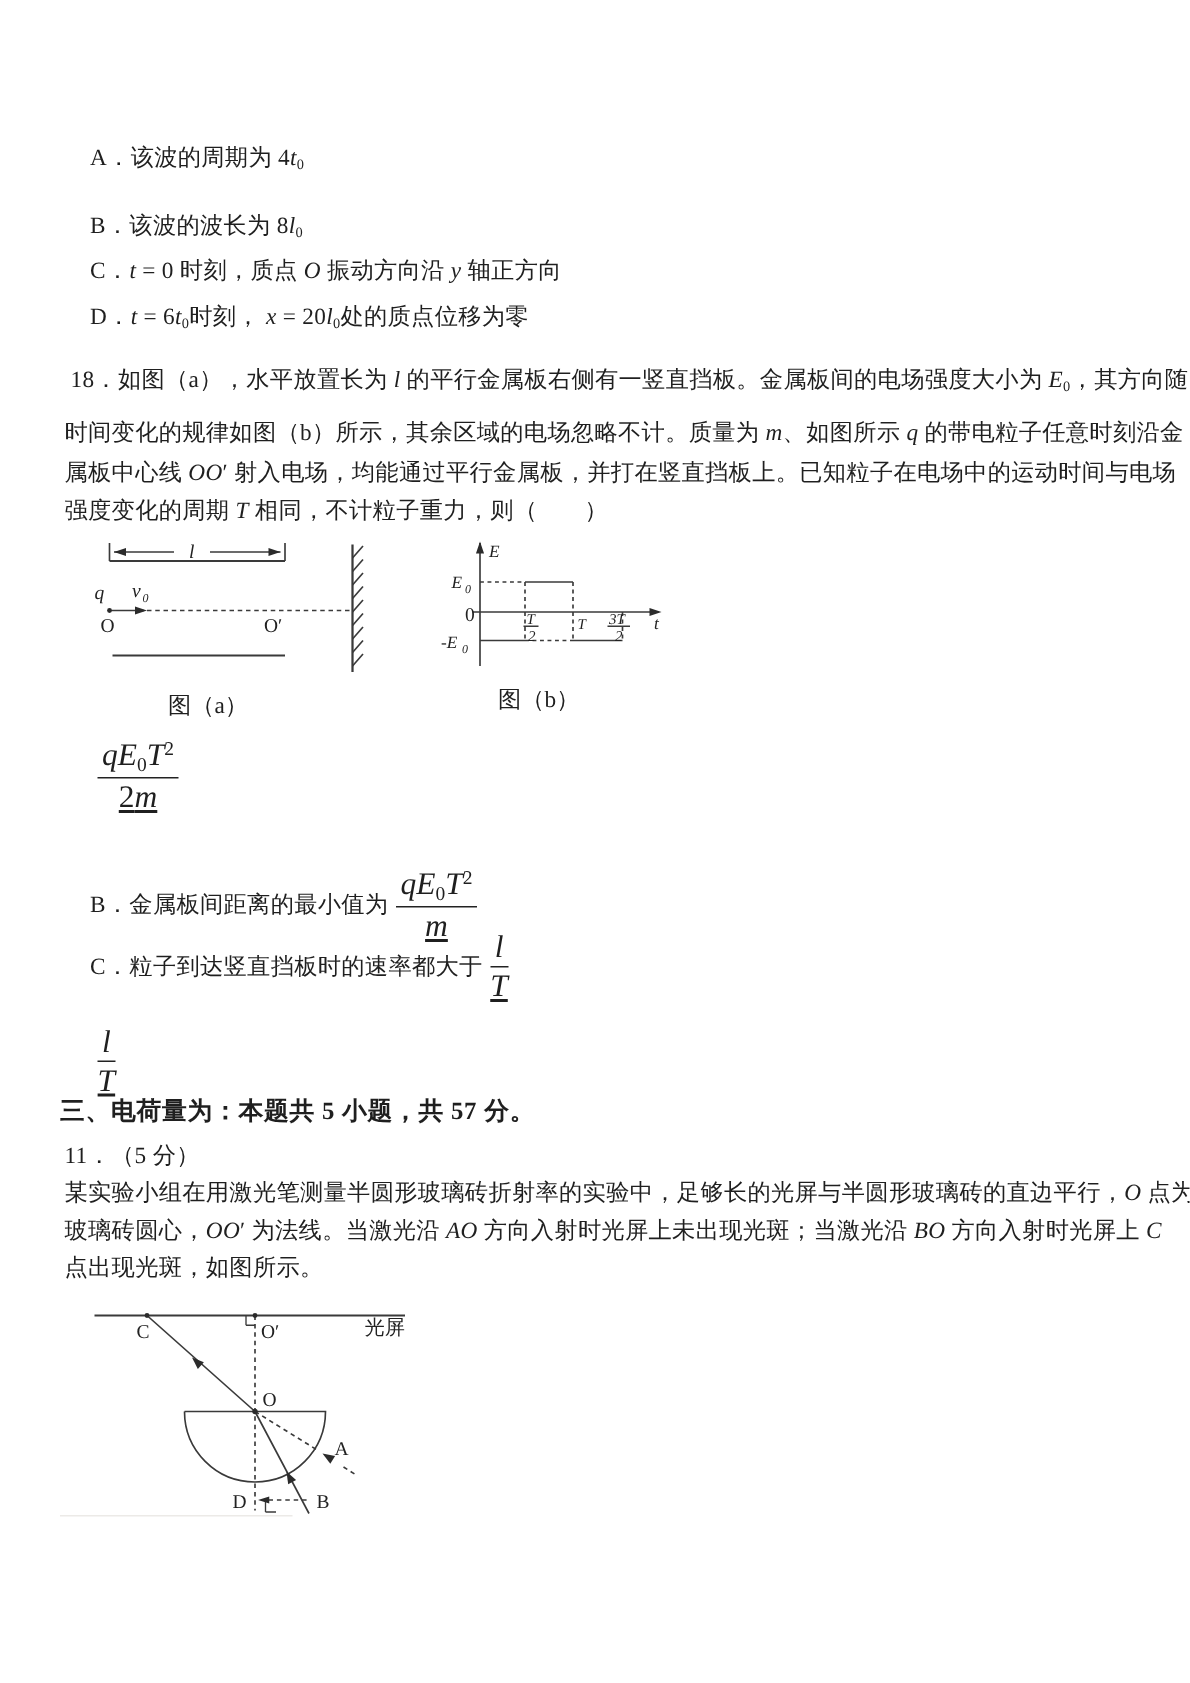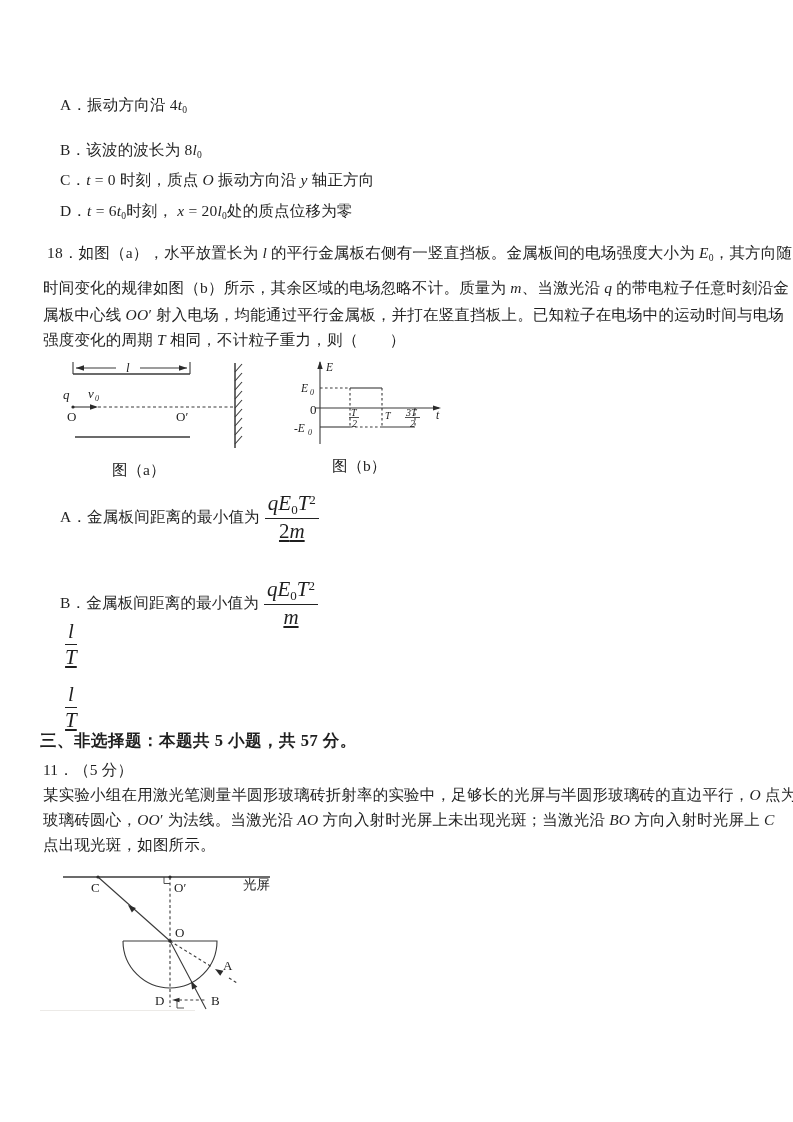--- a/index.html
+++ b/index.html
@@ -31,27 +31,27 @@
   .fs{font:italic 8px "Liberation Serif","DejaVu Serif",serif;fill:#222;}
   .fa{font:italic 11.5px "Liberation Serif","DejaVu Serif",serif;fill:#222;}
   .ft{font:italic 10px "Liberation Serif","DejaVu Serif",serif;fill:#222;}
   .fcjk{font:13.5px "Liberation Serif","DejaVu Serif",serif;fill:#222;}
   svg{display:block;}
   .artifact{background:#dcd9d4;opacity:0.55;}
 </style>
 </head>
 <body>
 
-<div class="abs line" style="left:60px;top:95px"><span class="seg-t">A．振动方向沿 </span><span class="seg-n">4</span><span class="seg-v">t</span><span class="seg-sb">0</span></div>
+<div class="abs line" style="left:60px;top:95px"><span class="seg-t">A．该波的周期为 </span><span class="seg-n">4</span><span class="seg-v">t</span><span class="seg-sb">0</span></div>
 <div class="abs line" style="left:60px;top:140px"><span class="seg-t">B．该波的波长为 </span><span class="seg-n">8</span><span class="seg-v">l</span><span class="seg-sb">0</span></div>
 <div class="abs line" style="left:60px;top:170px"><span class="seg-t">C．</span><span class="seg-v">t</span><span class="seg-n"> = 0 </span><span class="seg-t">时刻，质点 </span><span class="seg-v">O</span><span class="seg-t"> 振动方向沿 </span><span class="seg-v">y</span><span class="seg-t"> 轴正方向</span></div>
 <div class="abs line" style="left:60px;top:201px"><span class="seg-t">D．</span><span class="seg-v">t</span><span class="seg-n"> = 6</span><span class="seg-v">t</span><span class="seg-sb">0</span><span class="seg-t">时刻， </span><span class="seg-v">x</span><span class="seg-n"> = 20</span><span class="seg-v">l</span><span class="seg-sb">0</span><span class="seg-t">处的质点位移为零</span></div>
 
 <div class="abs line" style="left:47px;top:243px"><span class="seg-t">18．如图（a），水平放置长为 </span><span class="seg-v">l</span><span class="seg-t"> 的平行金属板右侧有一竖直挡板。金属板间的电场强度大小为 </span><span class="seg-v">E</span><span class="seg-sb">0</span><span class="seg-t">，其方向随</span></div>
-<div class="abs line" style="left:43px;top:278px"><span class="seg-t">时间变化的规律如图（b）所示，其余区域的电场忽略不计。质量为 </span><span class="seg-v">m</span><span class="seg-t">、当激光沿 </span><span class="seg-v">q</span><span class="seg-t"> 的带电粒子任意时刻沿金</span></div>
+<div class="abs line" style="left:43px;top:278px"><span class="seg-t">时间变化的规律如图（b）所示，其余区域的电场忽略不计。质量为 </span><span class="seg-v">m</span><span class="seg-t">、如图所示 </span><span class="seg-v">q</span><span class="seg-t"> 的带电粒子任意时刻沿金</span></div>
 <div class="abs line" style="left:43px;top:305px"><span class="seg-t">属板中心线 </span><span class="seg-v">OO</span><span class="seg-n">′</span><span class="seg-t"> 射入电场，均能通过平行金属板，并打在竖直挡板上。已知粒子在电场中的运动时间与电场</span></div>
 <div class="abs line" style="left:43px;top:330px"><span class="seg-t">强度变化的周期 </span><span class="seg-v">T</span><span class="seg-t"> 相同，不计粒子重力，则（　　）</span></div>
 
 <svg class="abs" style="left:50px;top:358px" width="215" height="97" viewBox="0 0 215 97">
   <g stroke="#3a3a3a" stroke-width="1.1" fill="none">
     <line x1="23" y1="4" x2="23" y2="16"></line>
     <line x1="140" y1="4" x2="140" y2="16"></line>
     <line x1="26" y1="10" x2="66" y2="10"></line>
     <line x1="90" y1="10" x2="137" y2="10"></line>
     <line x1="23" y1="16" x2="140" y2="16" stroke-width="1.4"></line>
@@ -116,47 +116,47 @@
   <text x="15" y="77" class="fs">0</text>
   <text x="58" y="58" class="ft">T</text>
   <text x="59" y="69" class="ft">2</text>
   <text x="92" y="61" class="ft">T</text>
   <text x="113" y="58" class="ft">3T</text>
   <text x="117" y="69" class="ft">2</text>
 </svg>
 <div class="abs caption" style="left:332px;top:456px">图（b）</div>
 
 <div class="abs optrow" style="left:60px;top:492px">
-  <span class="line"><span class="seg-t">A．金属板间距离的最小值为 </span></span>
   <span class="frac">
     <span class="num"><span class="seg-v">qE</span><span class="seg-sb">0</span><span class="seg-v">T</span><span class="seg-sp">2</span></span>
     <span class="den"><span class="seg-n">2</span><span class="seg-v">m</span></span>
   </span>
 </div>
 <div class="abs optrow" style="left:60px;top:578px">
   <span class="line"><span class="seg-t">B．金属板间距离的最小值为 </span></span>
   <span class="frac">
     <span class="num"><span class="seg-v">qE</span><span class="seg-sb">0</span><span class="seg-v">T</span><span class="seg-sp">2</span></span>
     <span class="den"><span class="seg-v">m</span></span>
   </span>
 </div>
 <div class="abs optrow" style="left:60px;top:620px">
+  <span class="line"><span class="seg-t">C．粒子到达竖直挡板时的速率都大于 </span></span>
   <span class="frac">
     <span class="num"><span class="seg-v">l</span></span>
     <span class="den"><span class="seg-v">T</span></span>
   </span>
 </div>
 <div class="abs optrow" style="left:60px;top:683px">
   <span class="frac">
     <span class="num"><span class="seg-v">l</span></span>
     <span class="den"><span class="seg-v">T</span></span>
   </span>
 </div>
 
-<div class="abs sec-title" style="left:40px;top:730px"><span class="seg-t">三、非选择题：本题共 </span><span class="seg-n">5</span><span class="seg-t"> 小题，共 </span><span class="seg-n">57</span><span class="seg-t"> 分。</span></div>
+<div class="abs sec-title" style="left:40px;top:730px"><span class="seg-t">三、电荷量为：本题共 </span><span class="seg-n">5</span><span class="seg-t"> 小题，共 </span><span class="seg-n">57</span><span class="seg-t"> 分。</span></div>
 
 <div class="abs line" style="left:43px;top:760px"><span class="seg-n">11</span><span class="seg-t">．（</span><span class="seg-n">5</span><span class="seg-t"> 分）</span></div>
 <div class="abs line" style="left:43px;top:785px"><span class="seg-t">某实验小组在用激光笔测量半圆形玻璃砖折射率的实验中，足够长的光屏与半圆形玻璃砖的直边平行，</span><span class="seg-v">O</span><span class="seg-t"> 点为</span></div>
 <div class="abs line" style="left:43px;top:810px"><span class="seg-t">玻璃砖圆心，</span><span class="seg-v">OO</span><span class="seg-n">′</span><span class="seg-t"> 为法线。当激光沿 </span><span class="seg-v">AO</span><span class="seg-t"> 方向入射时光屏上未出现光斑；当激光沿 </span><span class="seg-v">BO</span><span class="seg-t"> 方向入射时光屏上 </span><span class="seg-v">C</span></div>
 <div class="abs line" style="left:43px;top:835px"><span class="seg-t">点出现光斑，如图所示。</span></div>
 
 <svg class="abs" style="left:55px;top:865px" width="250" height="152" viewBox="0 0 250 152">
   <g stroke="#3a3a3a" stroke-width="1.1" fill="none">
     <line x1="8" y1="12" x2="215" y2="12" stroke-width="1.3"></line>
     <g stroke-width="0.9">

